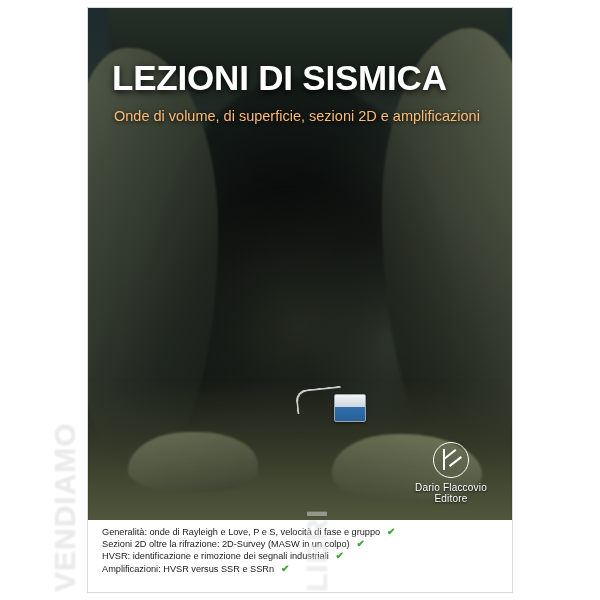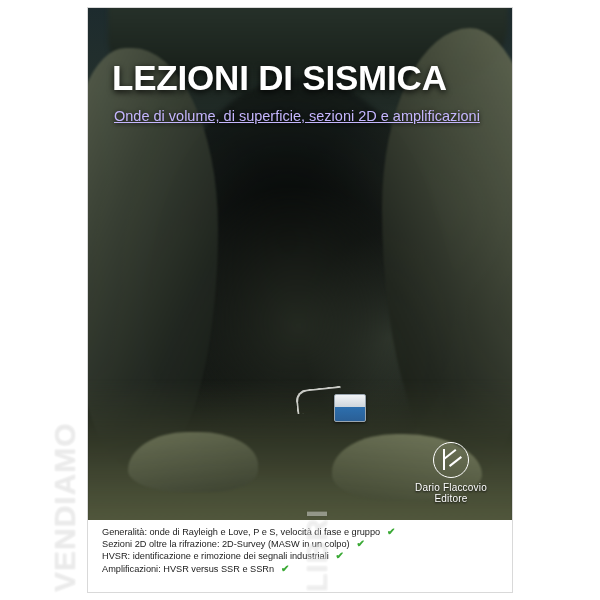--- a/index.html
+++ b/index.html
@@ -158,24 +158,23 @@
     color: #ffffff;
     font-size: 35px;
     font-weight: bold;
     letter-spacing: -0.2px;
     text-shadow: 0 2px 6px rgba(0,0,0,0.9);
   }
   .subtitle {
     position: absolute;
     left: 26px;
     top: 100px;
-    color: #c4b5fd;
+    color: #fdba74;
     font-size: 14.5px;
     text-shadow: 0 1px 4px rgba(0,0,0,0.9);
-    text-decoration: underline;
   }
   
   .publisher {
     position: absolute;
     right: 18px;
     bottom: 88px;
     width: 86px;
     text-align: center;
   }
   .publisher .mark {

